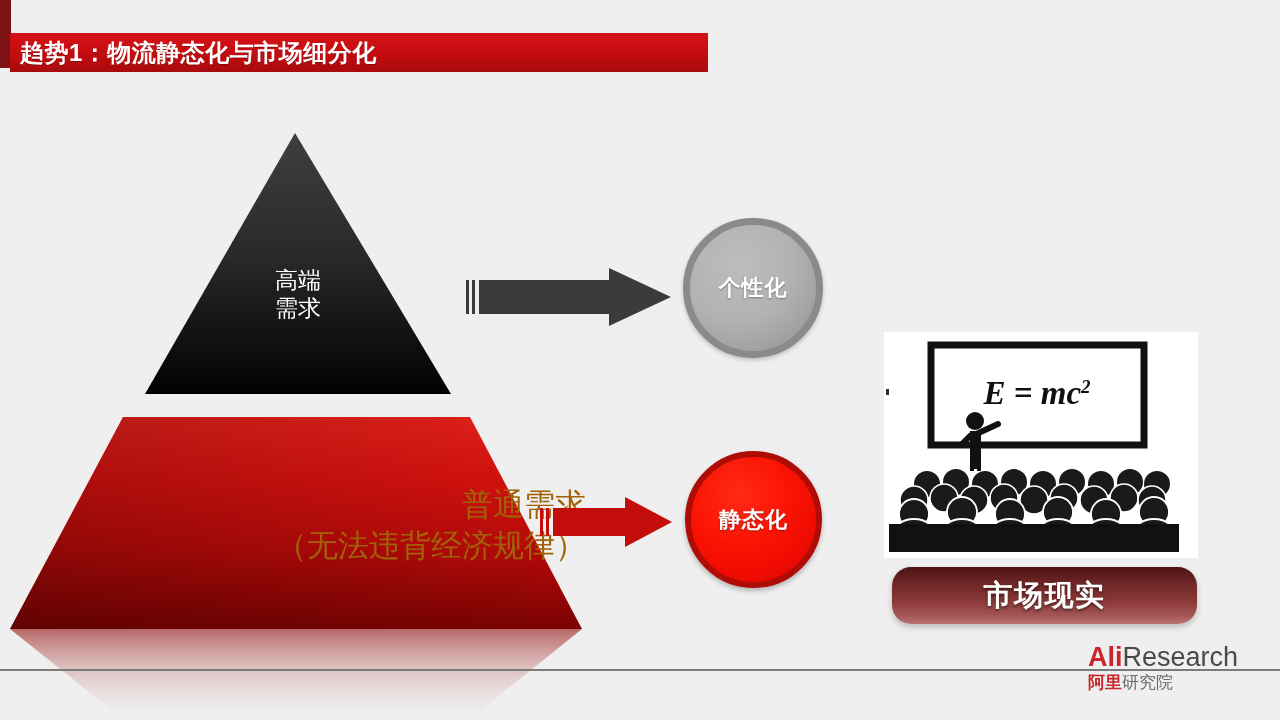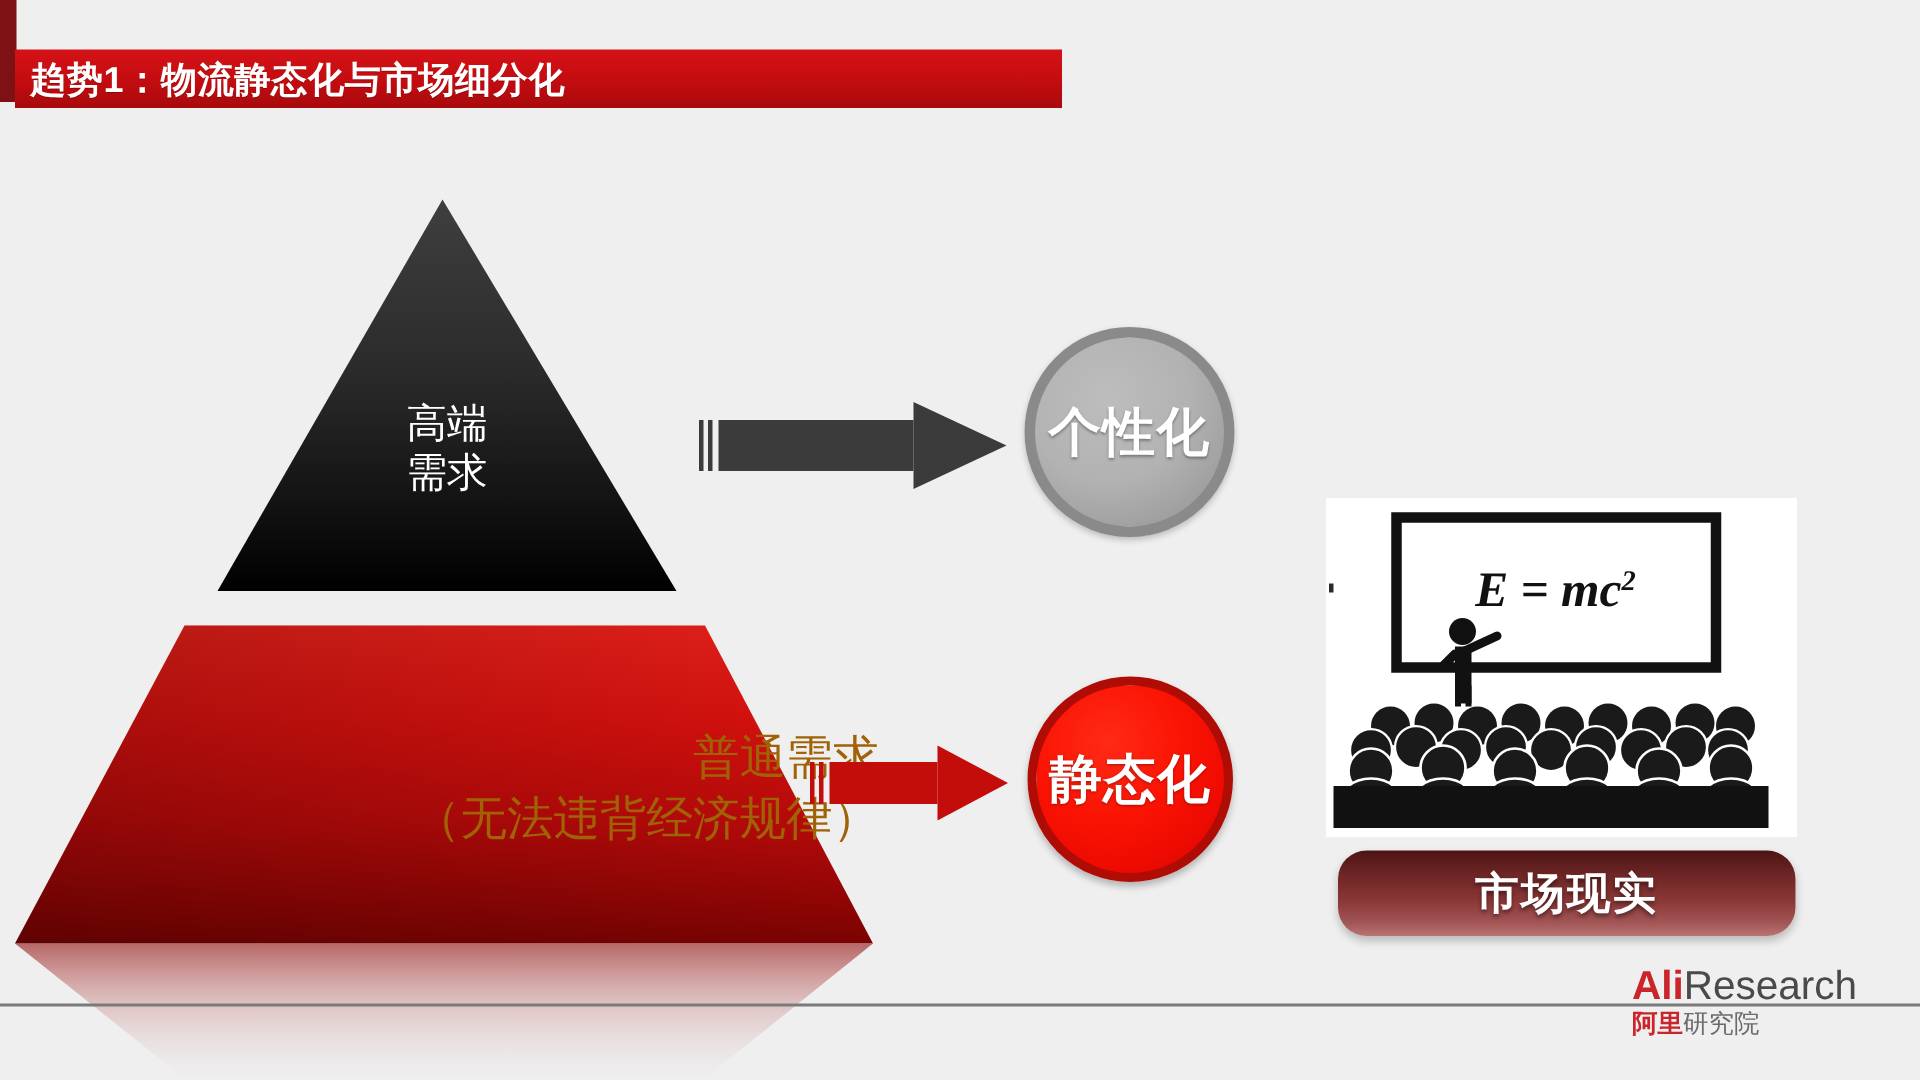--- a/index.html
+++ b/index.html
@@ -47,21 +47,21 @@
     left: 143px; top: 131px;
     width: 310px; height: 265px;
   }
   #pyramid-top svg { display: block; }
   #pyramid-top-label {
     position: absolute;
     left: 0; top: 135px;
     width: 310px;
     text-align: center;
     color: #ffffff;
-    font-size: 27px;
+    font-size: 23px;
     line-height: 1.22;
     font-weight: normal;
     pointer-events: none;
   }
 
   
   #pyramid-base {
     position: absolute;
     left: 4px; top: 415px;
     width: 582px; height: 216px;
@@ -109,21 +109,21 @@
   #circle-red {
     left: 685px; top: 451px;
     width: 137px; height: 137px;
     background: radial-gradient(circle at 38% 30%, #ff2a16 0%, #fb1404 42%, #ef0b02 70%, #d40500 100%);
     border: 6px solid #b00c06;
     box-sizing: border-box;
     box-shadow: 0 3px 5px rgba(0,0,0,0.25);
   }
   .circle-label {
     color: #ffffff;
-    font-size: 35px;
+    font-size: 22px;
     font-weight: bold;
     letter-spacing: 1px;
     text-shadow: 0 1px 2px rgba(0,0,0,0.35);
     white-space: nowrap;
   }
 
   
   .pill {
     position: absolute;
     border-radius: 17px;

